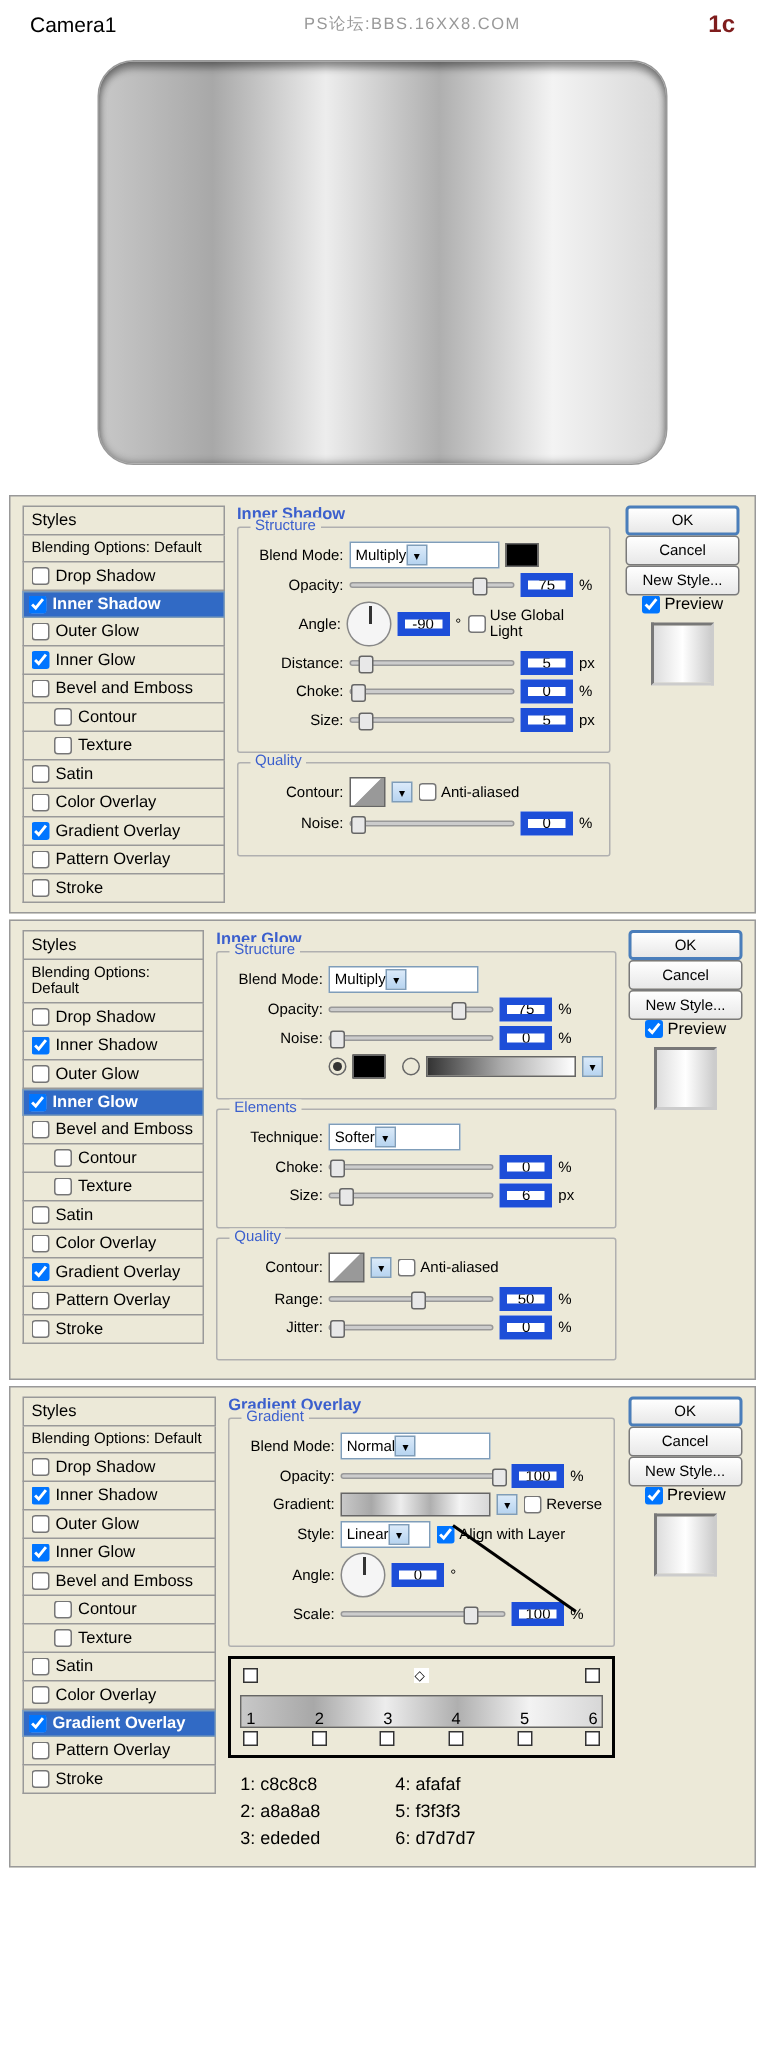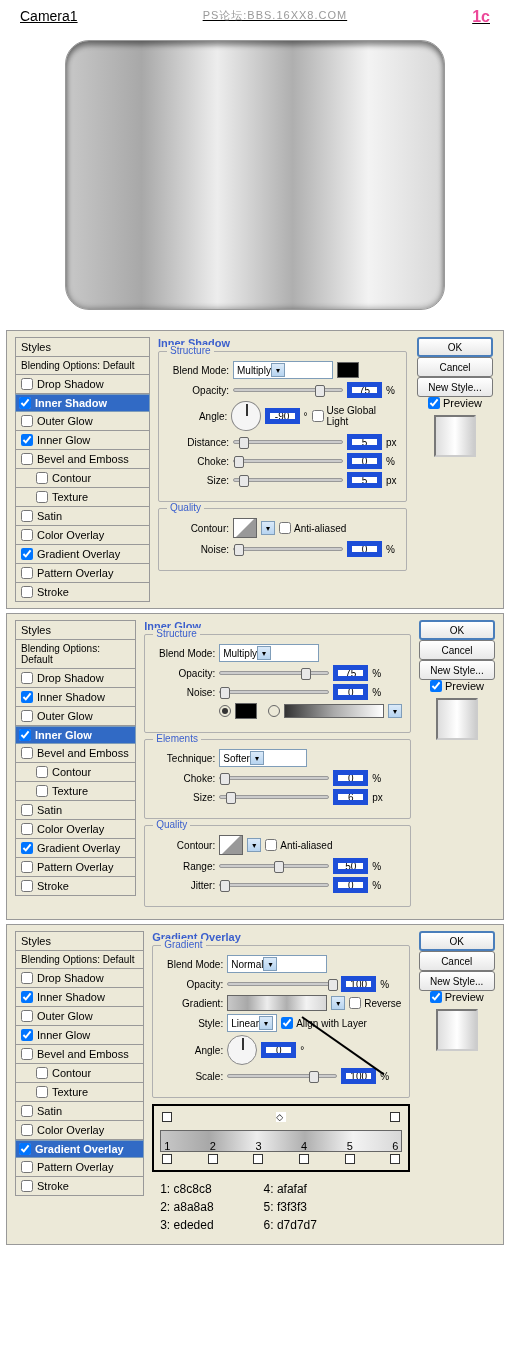--- a/index.html
+++ b/index.html
@@ -1,20 +1,20 @@
 <!DOCTYPE html>
 <html><head>
 <meta charset="utf-8">
 <style>
 * { box-sizing: border-box; margin: 0; padding: 0; }
 body { font-family: Tahoma, Arial, sans-serif; font-size: 11px; background: #fff; width: 510px; }
-.hdr { display: flex; justify-content: space-between; padding: 8px 20px 4px; text-decoration: underline; }
+.hdr { display: flex; justify-content: space-between; padding: 8px 20px 4px; }
 .hdr-title { font-size: 14px; }
 .hdr-wm { color: #999; font-size: 11px; letter-spacing: 1px; }
-.hdr-lbl { color: #ec4899; font-size: 16px; font-weight: bold; }
+.hdr-lbl { color: #7f1d1d; font-size: 16px; font-weight: bold; }
 .preview-box { width: 380px; height: 270px; margin: 10px auto 20px; border-radius: 24px; background: linear-gradient(90deg,#c8c8c8,#a8a8a8,#ededed,#afafaf,#f3f3f3,#d7d7d7); box-shadow: inset 0 5px 5px rgba(0,0,0,.3), inset 0 0 6px rgba(0,0,0,.4); border: 1px solid #999; }
 .dialog { display: flex; gap: 8px; padding: 6px 8px; background: #ece9d8; border: 1px solid #999; margin: 4px 6px; }
 .styles-panel { width: 135px; }
 .styles-hdr { border: 1px solid #999; padding: 3px 5px; background: #ece9d8; }
 .styles-sub { border: 1px solid #999; border-top: none; padding: 3px 5px; font-size: 10px; }
 .style-item { border: 1px solid #999; border-top: none; padding: 3px 5px; display: flex; align-items: center; gap: 4px; }
 .style-item.indent { padding-left: 20px; }
 .style-item.sel { background: #316ac5; color: #fff; font-weight: bold; }
 .style-item input[type=checkbox] { width: 12px; height: 12px; }
 .center-panel { flex: 1; }
@@ -410,21 +410,21 @@
           <span class="row-lbl">Gradient:</span>
           <div class="grad-bar" style="width:100px"></div>
           <span class="sel-arrow">▾</span>
           <label class="cb">
             <input type="checkbox" style="">
             <span>Reverse</span>
           </label>
         </div>
       <div class="row">
           <span class="row-lbl">Style:</span>
-          <div class="sel" style="width:50px">
+          <div class="sel" style="width:60px">
             <span>Linear</span>
             <span class="sel-arrow">▾</span>
           </div>
           <label class="cb">
             <input type="checkbox" checked="" style="">
             <span>Align with Layer</span>
           </label>
         </div>
       <div class="row">
           <span class="row-lbl">Angle:</span>

